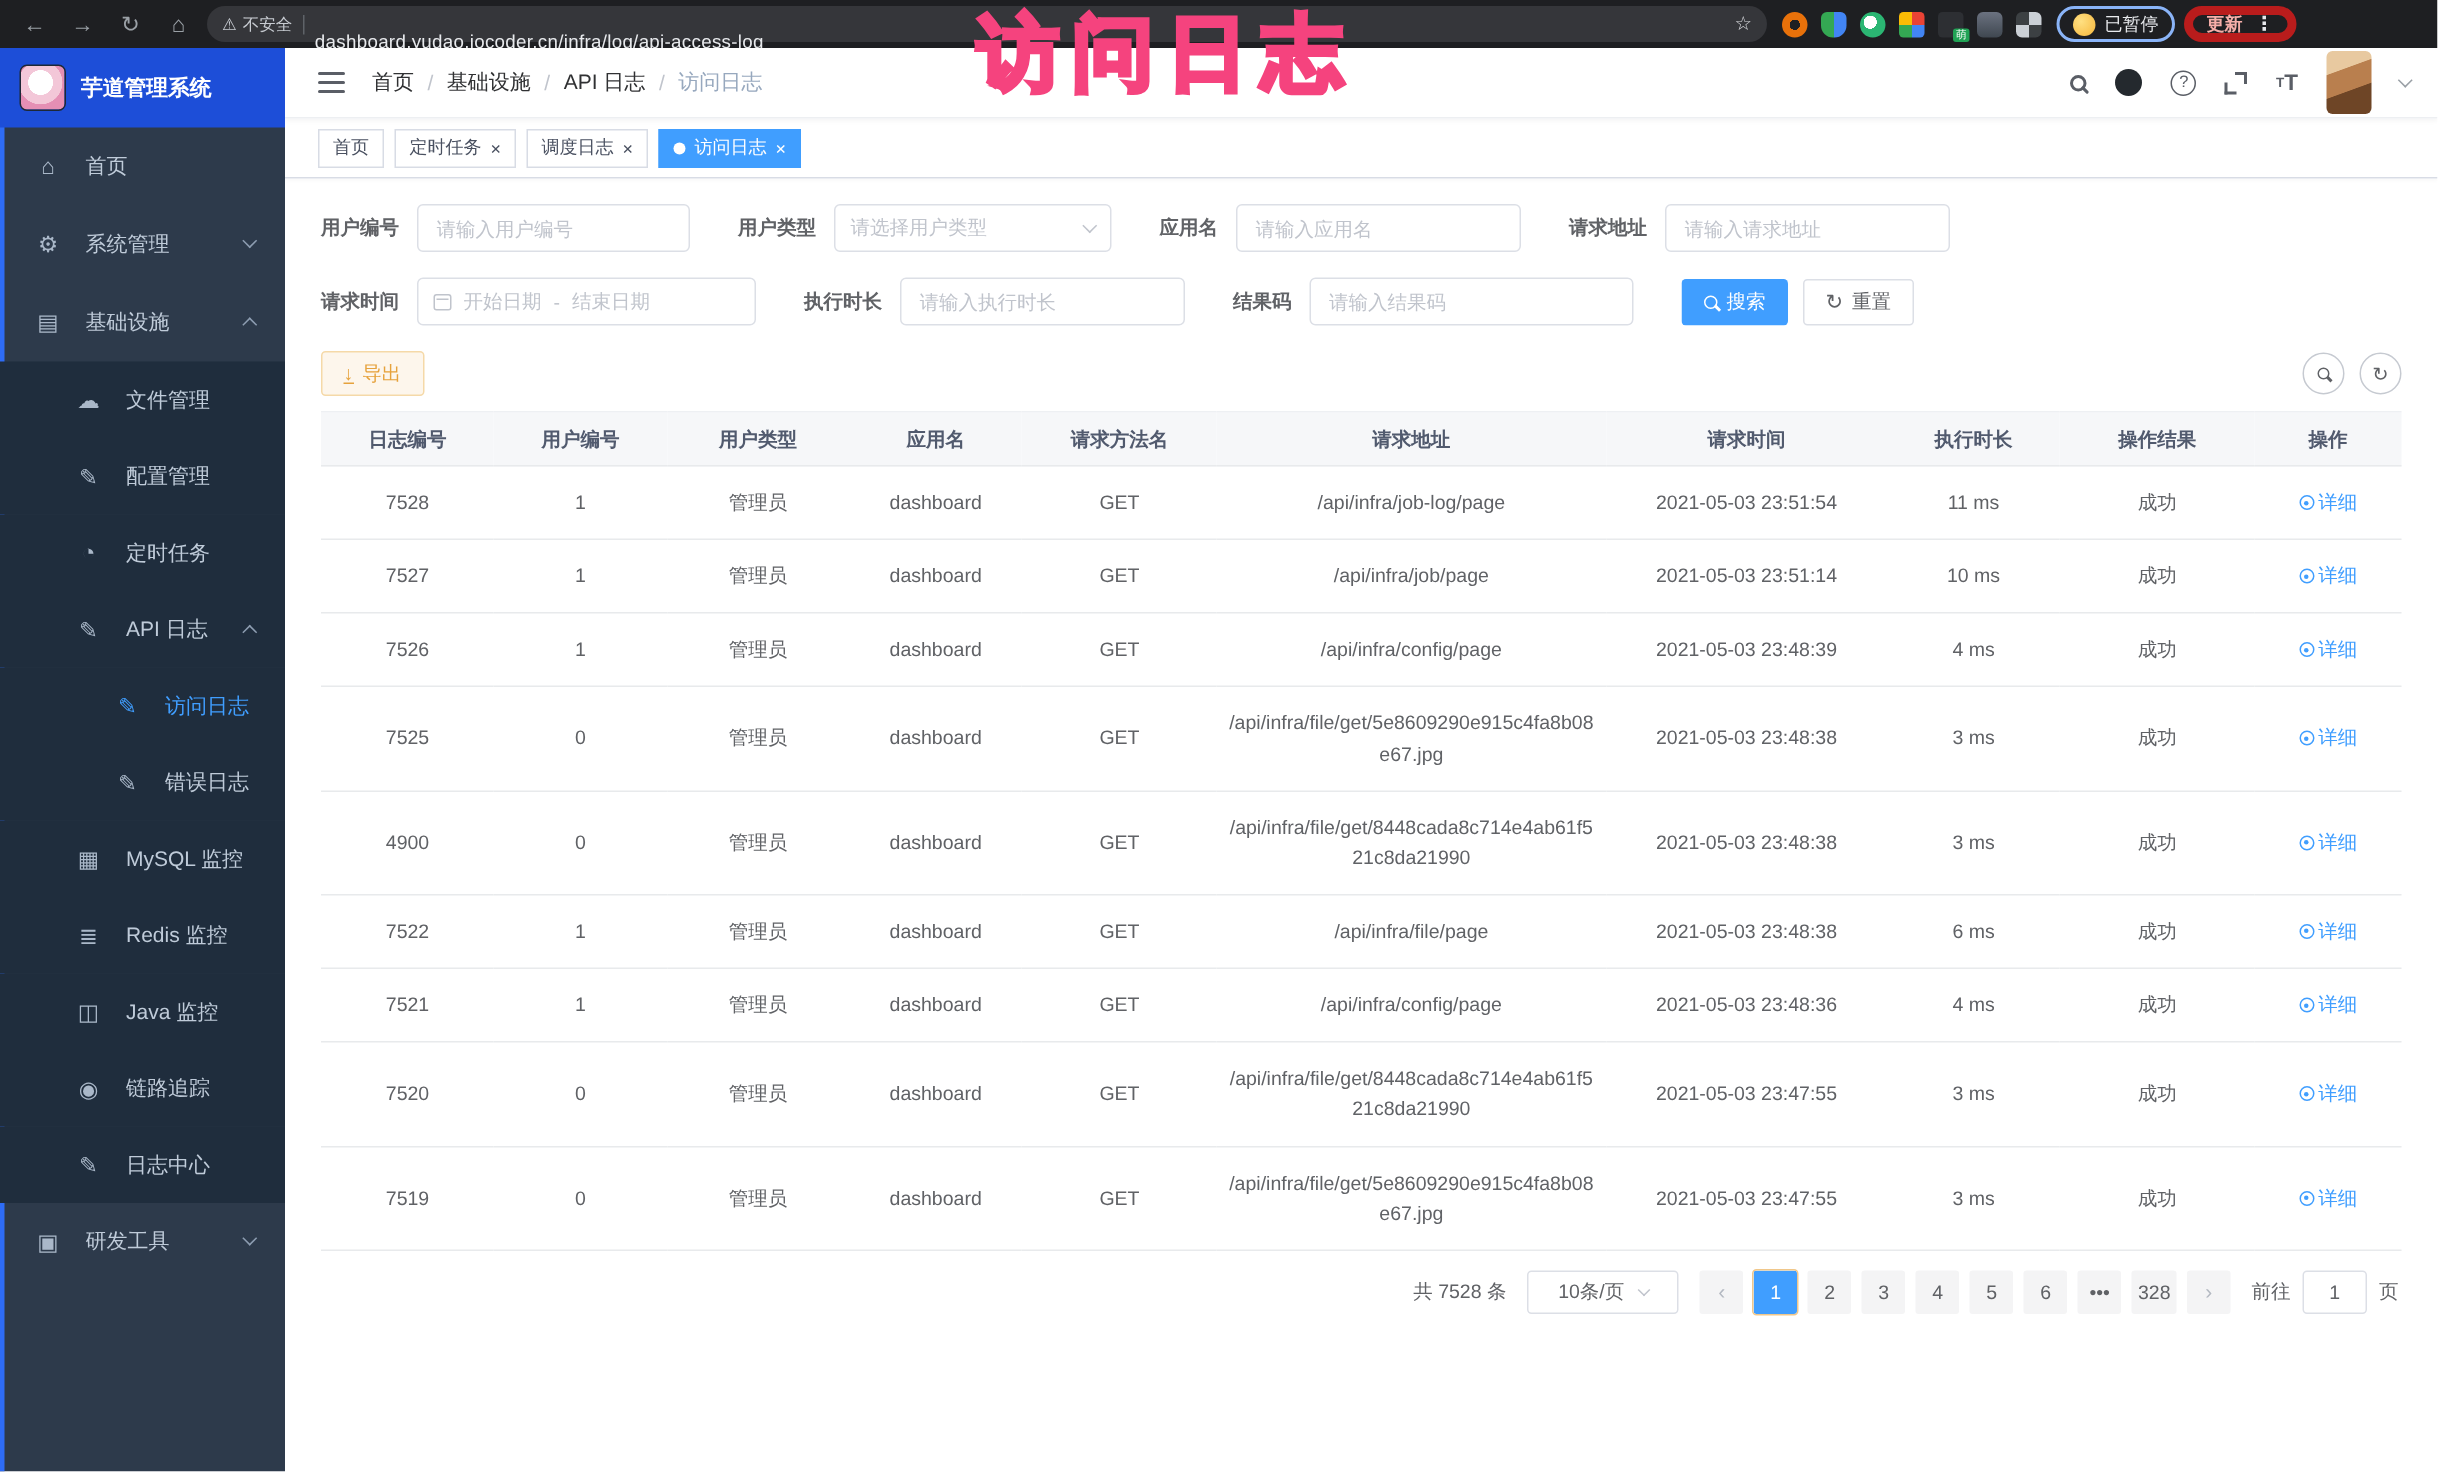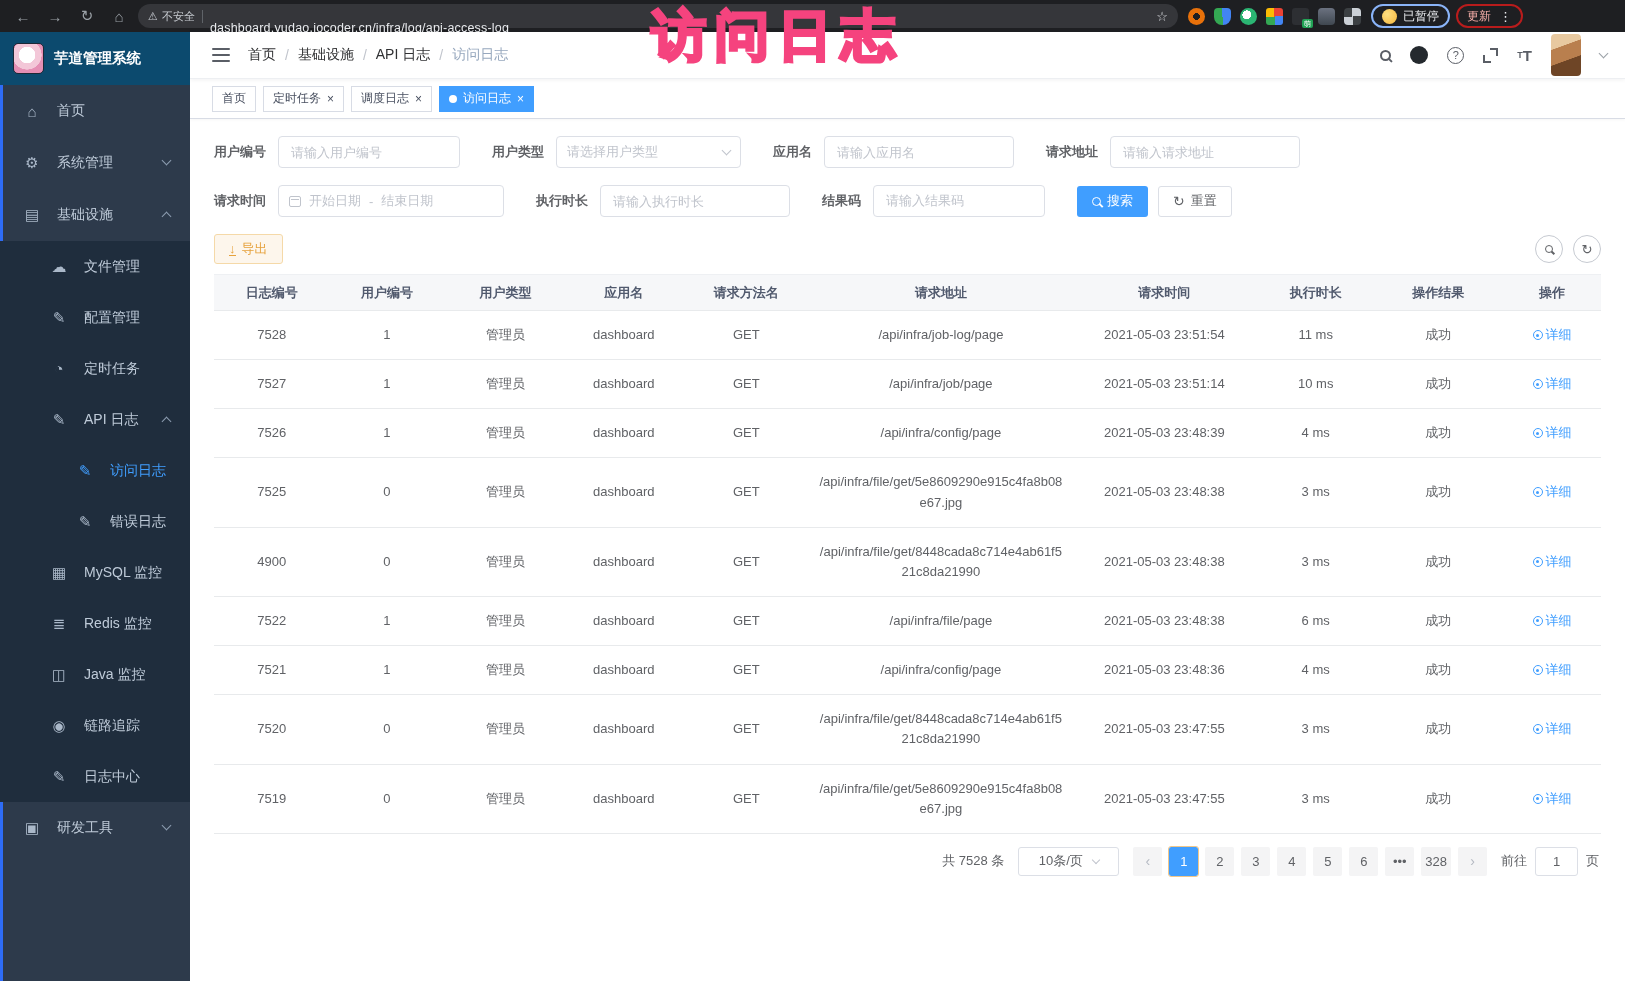--- a/index.html
+++ b/index.html
@@ -13,28 +13,28 @@
   .omni-div { width:1px; height:13px; background:#5f6368; }
   .omni-url { color:#e8eaed; letter-spacing:.2px; white-space:nowrap; overflow:hidden; flex:1;margin-top:24px; }
   .omni-star { color:#dadce0; font-size:13px; }
   .ext-row { display:flex; align-items:center; gap:9px; padding:0 4px; }
   .ext { width:17px; height:17px; border-radius:50%; position:relative; cursor:pointer; flex:0 0 auto; }
   .ext.sq { border-radius:3px; }
   .badge { position:absolute; right:-4px; bottom:-3px; background:#21a355; color:#fff; font-size:7px; padding:0 2px; border-radius:2px; line-height:9px; }
   .pill { height:24px; border-radius:12px; display:flex; align-items:center; gap:6px; padding:0 9px; font-size:12px; cursor:pointer; flex:0 0 auto; }
   .pill.paused { border:2px solid #8ab4f8; color:#e8eaed; }
   .emoji-face { width:15px; height:15px; border-radius:50%; background:radial-gradient(circle at 35% 35%, #ffe082, #f6b73c); }
-  .pill.update { border:2px solid #b91c1c; color:#f6aea9; gap:8px; }
+  .pill.update { border:6px solid #b91c1c; color:#f6aea9; gap:8px;font-weight:bold; }
   .kebab { color:#e8eaed; font-size:13px; letter-spacing:0; }
 
   
   .app { display:flex; height:949px; }
   .sidebar { width:190px; background:#2d3a4b; position:relative; flex:0 0 auto; color:#bfcbd9; }
   .sidebar::before { content:""; position:absolute; left:0; top:0; bottom:0; width:3px; background:#2e6cf6; }
-  .logo-row { height:53px; display:flex; align-items:center; gap:10px; padding:0 0 0 13px; position:relative; z-index:1; background:#0c4a6e; }
+  .logo-row { height:53px; display:flex; align-items:center; gap:10px; padding:0 0 0 13px; position:relative; z-index:1; background:#1d4ed8; }
   .logo-img { width:31px; height:31px; border-radius:5px; background:radial-gradient(circle at 45% 38%, #fff 0 34%, #f3c7d8 35% 60%, #e58fb4 61%); border:1px solid #1d2836; }
   .logo-title { color:#fff; font-size:14.5px; font-weight:bold; }
   .menu { position:relative; }
   .mi { height:52px; display:flex; align-items:center; font-size:14px; cursor:pointer; position:relative; }
   .mi .ic { width:22px; text-align:center; margin-right:14px; font-size:15px; color:#aab8c9; }
   .mi.l1 { padding-left:21px; }
   .mi.sub { background:#1f2d3d; position:relative; z-index:1; height:51px; }
   .mi.l2 { padding-left:48px; }
   .mi.l3 { padding-left:74px; }
   .mi.active { color:#409eff; }
@@ -322,21 +322,21 @@
             <span class="dr-sep">-</span>
             <span>结束日期</span>
           </span>
         </span>
         <span class="fgroup">
           <span class="flabel">执行时长</span>
           <input class="einput" style="width: 190px;" placeholder="请输入执行时长">
         </span>
         <span class="fgroup">
           <span class="flabel">结果码</span>
-          <input class="einput" style="width: 172px; font-family: Liberation Serif, serif;" placeholder="请输入结果码">
+          <input class="einput" style="width: 216px;" placeholder="请输入结果码">
         </span>
         <button class="btn btn-primary">
           <span class="i-mag-w"></span>
           <span>搜索</span>
         </button>
         <button class="btn btn-plain" style="margin-left:10px">
           <span class="i-refresh">↻</span>
           <span>重置</span>
         </button>
       </div>

